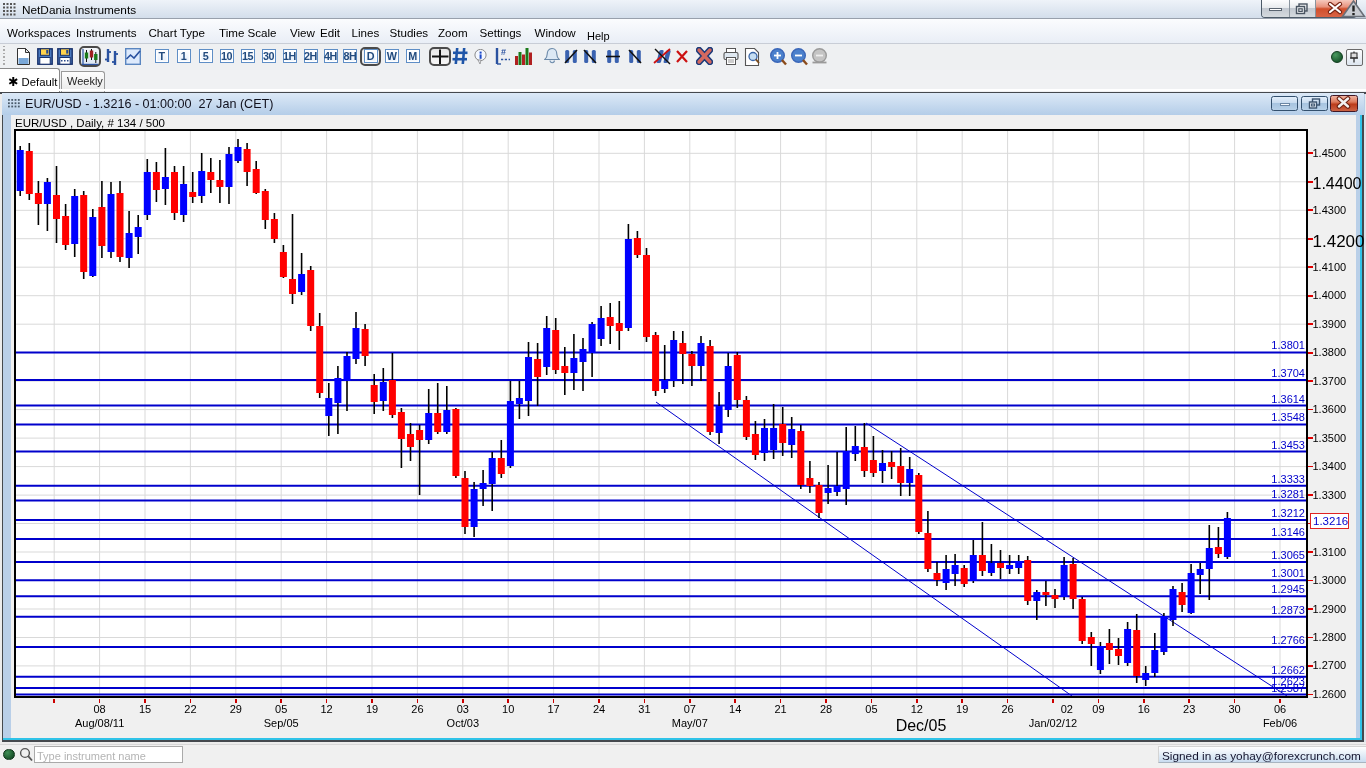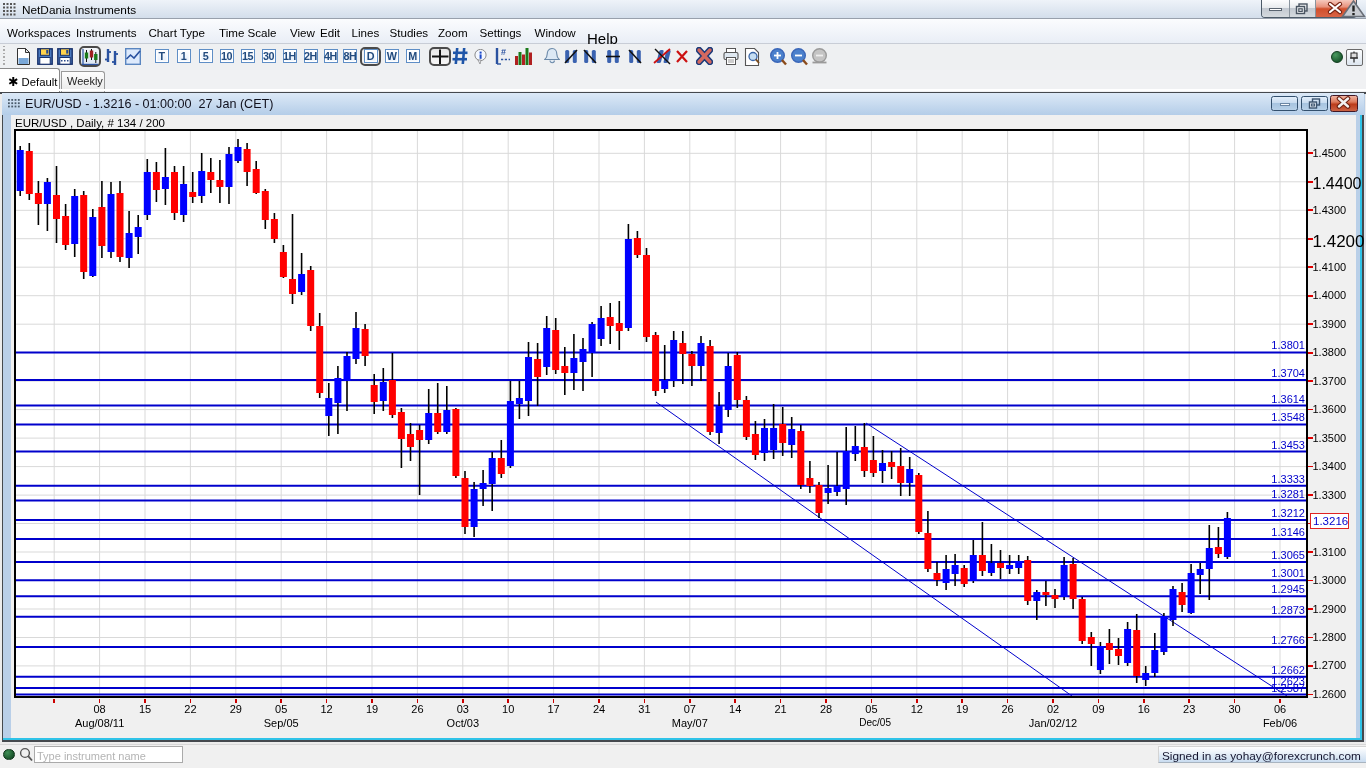--- a/index.html
+++ b/index.html
@@ -57,21 +57,21 @@
 <div style="position:absolute;left:76.0px;top:25.5px;font-size:11.6px;color:#000">Instruments</div>
 <div style="position:absolute;left:148.5px;top:25.5px;font-size:11.6px;color:#000">Chart Type</div>
 <div style="position:absolute;left:219.0px;top:25.5px;font-size:11.6px;color:#000">Time Scale</div>
 <div style="position:absolute;left:290.0px;top:25.5px;font-size:11.6px;color:#000">View</div>
 <div style="position:absolute;left:320.0px;top:25.5px;font-size:11.6px;color:#000">Edit</div>
 <div style="position:absolute;left:351.5px;top:25.5px;font-size:11.6px;color:#000">Lines</div>
 <div style="position:absolute;left:389.5px;top:25.5px;font-size:11.6px;color:#000">Studies</div>
 <div style="position:absolute;left:438.0px;top:25.5px;font-size:11.6px;color:#000">Zoom</div>
 <div style="position:absolute;left:479.5px;top:25.5px;font-size:11.6px;color:#000">Settings</div>
 <div style="position:absolute;left:534.5px;top:25.5px;font-size:11.6px;color:#000">Window</div>
-<div style="position:absolute;left:587.0px;top:30px;font-size:15px;color:#000">Help</div>
+<div style="position:absolute;left:587.0px;top:30px;font-size:11px;color:#000">Help</div>
 
 <div style="position:absolute;left:0;top:44px;width:1366px;height:26px;background:#eef0f2"></div>
 <div style="position:absolute;left:3px;top:46px;width:3px;height:21px;background-image:repeating-linear-gradient(#aaa 0 1.5px,transparent 1.5px 3.5px);width:2px"></div>
 <svg style="position:absolute;left:16px;top:47px" width="15" height="19">
 <path d="M1.5 1.5 h8 l4 4 v12 h-12 z" fill="#fff" stroke="#333" stroke-width="1"></path>
 <path d="M9.5 1.5 l4 4 h-4 z" fill="#e8e8e8" stroke="#333" stroke-width="1"></path>
 <path d="M2.5 11 h10 v6 h-10 z" fill="#7aa8d8"></path>
 </svg>
 <svg style="position:absolute;left:36.5px;top:47px" width="16" height="19">
 <rect x="0.8" y="1.8" width="14.4" height="15.4" fill="#4a7ac0" stroke="#17306b" stroke-width="1.4"></rect>
@@ -273,21 +273,21 @@
 
 <div style="position:absolute;left:10.5px;top:114.5px;width:1345px;height:623px;background:#f0f0f0"></div>
 
 <div style="position:absolute;left:1360.2px;top:114.5px;width:2.1px;height:625.2px;background:#2fc3e8"></div>
 <div style="position:absolute;left:2px;top:737.5px;width:1360.2px;height:2.2px;background:#2fc3e8"></div>
 <div style="position:absolute;left:1362.3px;top:114.5px;width:2px;height:627px;background:#45494e"></div>
 <div style="position:absolute;left:1364.3px;top:114.5px;width:1.7px;height:627px;background:#dfe3ea"></div>
 <div style="position:absolute;left:2px;top:739.7px;width:1362px;height:2.3px;background:#45494e"></div>
 <div style="position:absolute;left:2px;top:114.5px;width:1.4px;height:625px;background:#45494e"></div>
 
-<div style="position:absolute;left:15px;top:116.5px;font-size:11.5px;color:#000">EUR/USD , Daily, # 134 / 200</div>
+<div style="position:absolute;left:15px;top:116.5px;font-size:11.5px;color:#000">EUR/USD , Daily, # 134 / 500</div>
 
 <div style="position:absolute;left:14px;top:129px;width:1294px;height:569px;border:2px solid #000;background:#fff;box-sizing:border-box;overflow:hidden">
 <div style="position:absolute;left:0;top:0;width:1196px;height:565px">
 <svg width="1290" height="565" style="position:absolute;left:0;top:0">
 <line x1="38.2" y1="0" x2="38.2" y2="565" stroke="#d9d9d9" stroke-width="1"></line>
 <line x1="83.6" y1="0" x2="83.6" y2="565" stroke="#d9d9d9" stroke-width="1"></line>
 <line x1="129.0" y1="0" x2="129.0" y2="565" stroke="#d9d9d9" stroke-width="1"></line>
 <line x1="174.4" y1="0" x2="174.4" y2="565" stroke="#d9d9d9" stroke-width="1"></line>
 <line x1="219.8" y1="0" x2="219.8" y2="565" stroke="#d9d9d9" stroke-width="1"></line>
 <line x1="265.2" y1="0" x2="265.2" y2="565" stroke="#d9d9d9" stroke-width="1"></line>
@@ -722,36 +722,36 @@
 <div style="position:absolute;left:806.0px;top:702.5px;width:40px;text-align:center;font-size:11px;color:#000">28</div>
 <div style="position:absolute;left:870.6px;top:698.5px;width:1.6px;height:4px;background:#cc0000"></div>
 <div style="position:absolute;left:851.4px;top:702.5px;width:40px;text-align:center;font-size:11px;color:#000">05</div>
 <div style="position:absolute;left:916.0px;top:698.5px;width:1.6px;height:4px;background:#cc0000"></div>
 <div style="position:absolute;left:896.8px;top:702.5px;width:40px;text-align:center;font-size:11px;color:#000">12</div>
 <div style="position:absolute;left:961.4px;top:698.5px;width:1.6px;height:4px;background:#cc0000"></div>
 <div style="position:absolute;left:942.2px;top:702.5px;width:40px;text-align:center;font-size:11px;color:#000">19</div>
 <div style="position:absolute;left:1006.8px;top:698.5px;width:1.6px;height:4px;background:#cc0000"></div>
 <div style="position:absolute;left:987.6px;top:702.5px;width:40px;text-align:center;font-size:11px;color:#000">26</div>
 <div style="position:absolute;left:1052.2px;top:698.5px;width:1.6px;height:4px;background:#cc0000"></div>
-<div style="position:absolute;left:1033.0px;top:702.5px;width:40px;text-align:center;font-size:11px;color:#000">02</div>
+<div style="position:absolute;left:1033.0px;top:702.5px;width:40px;text-align:right;font-size:11px;color:#000">02</div>
 <div style="position:absolute;left:1097.6px;top:698.5px;width:1.6px;height:4px;background:#cc0000"></div>
 <div style="position:absolute;left:1078.4px;top:702.5px;width:40px;text-align:center;font-size:11px;color:#000">09</div>
 <div style="position:absolute;left:1143.0px;top:698.5px;width:1.6px;height:4px;background:#cc0000"></div>
 <div style="position:absolute;left:1123.8px;top:702.5px;width:40px;text-align:center;font-size:11px;color:#000">16</div>
 <div style="position:absolute;left:1188.4px;top:698.5px;width:1.6px;height:4px;background:#cc0000"></div>
 <div style="position:absolute;left:1169.2px;top:702.5px;width:40px;text-align:center;font-size:11px;color:#000">23</div>
 <div style="position:absolute;left:1233.8px;top:698.5px;width:1.6px;height:4px;background:#cc0000"></div>
 <div style="position:absolute;left:1214.6px;top:702.5px;width:40px;text-align:center;font-size:11px;color:#000">30</div>
 <div style="position:absolute;left:1279.2px;top:698.5px;width:1.6px;height:4px;background:#cc0000"></div>
 <div style="position:absolute;left:1260.0px;top:702.5px;width:40px;text-align:center;font-size:11px;color:#000">06</div>
 <div style="position:absolute;left:59.6px;top:716.5px;width:80px;text-align:center;font-size:11px;color:#000">Aug/08/11</div>
 <div style="position:absolute;left:241.2px;top:716.5px;width:80px;text-align:center;font-size:11px;color:#000">Sep/05</div>
 <div style="position:absolute;left:422.8px;top:716.5px;width:80px;text-align:center;font-size:11px;color:#000">Oct/03</div>
 <div style="position:absolute;left:649.8px;top:716.5px;width:80px;text-align:center;font-size:11px;color:#000">May/07</div>
-<div style="position:absolute;left:811px;top:716.5px;width:80px;text-align:right;font-size:10px;color:#000">Dec/05</div>
+<div style="position:absolute;left:881px;top:716.5px;width:80px;text-align:center;font-size:16px;color:#000">Dec/05</div>
 <div style="position:absolute;left:1013.0px;top:716.5px;width:80px;text-align:center;font-size:11px;color:#000">Jan/02/12</div>
 <div style="position:absolute;left:1240.0px;top:716.5px;width:80px;text-align:center;font-size:11px;color:#000">Feb/06</div>
 
 <div style="position:absolute;left:0;top:743.8px;width:1366px;height:24.2px;background:#f0f0f0;border-top:1px solid #d8d8d8;box-sizing:border-box"></div>
 <div style="position:absolute;left:3px;top:748.5px;width:11.5px;height:11.5px;border-radius:50%;background:radial-gradient(circle at 35% 30%,#3f8f55,#174f28 75%);border:1px solid #0d3319;box-sizing:border-box"></div>
 <svg style="position:absolute;left:19px;top:747px" width="14" height="15">
 <circle cx="6" cy="6" r="4.4" fill="none" stroke="#555" stroke-width="1.4"></circle>
 <line x1="9.2" y1="9.2" x2="13" y2="13.5" stroke="#555" stroke-width="1.8"></line>
 </svg>
 <div style="position:absolute;left:33.5px;top:746.3px;width:149px;height:16.5px;background:#fff;border:1px solid #aaa;box-sizing:border-box"></div>

